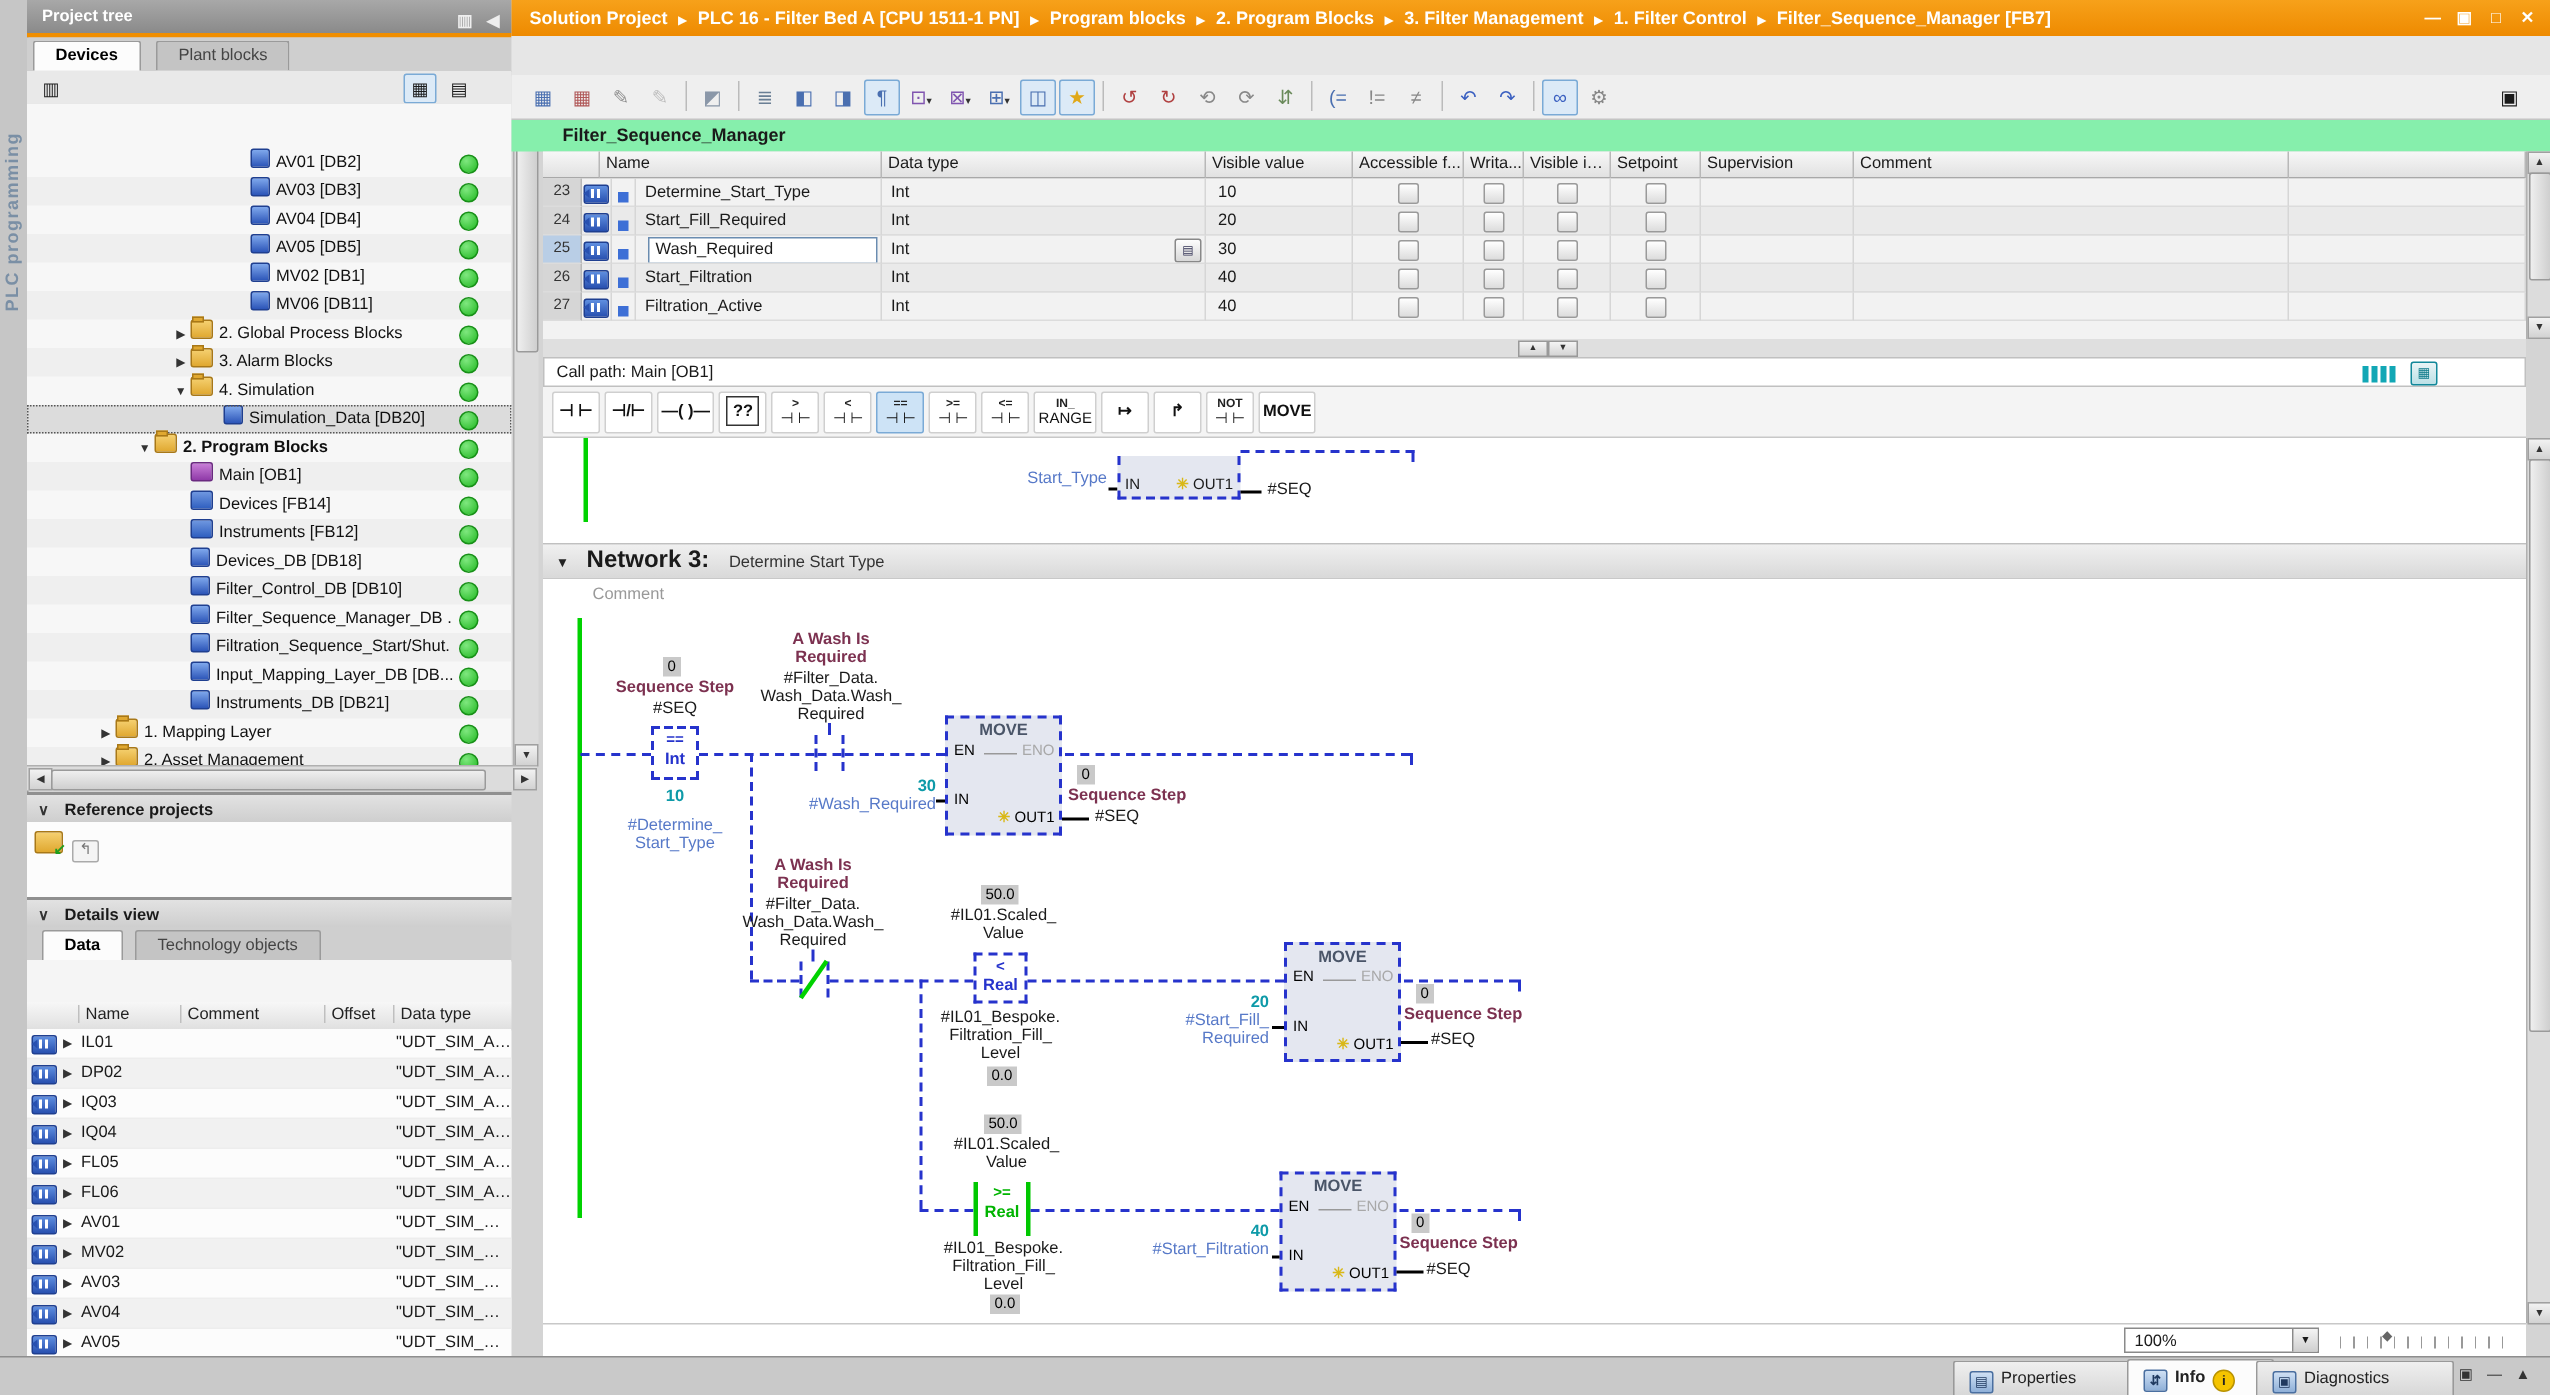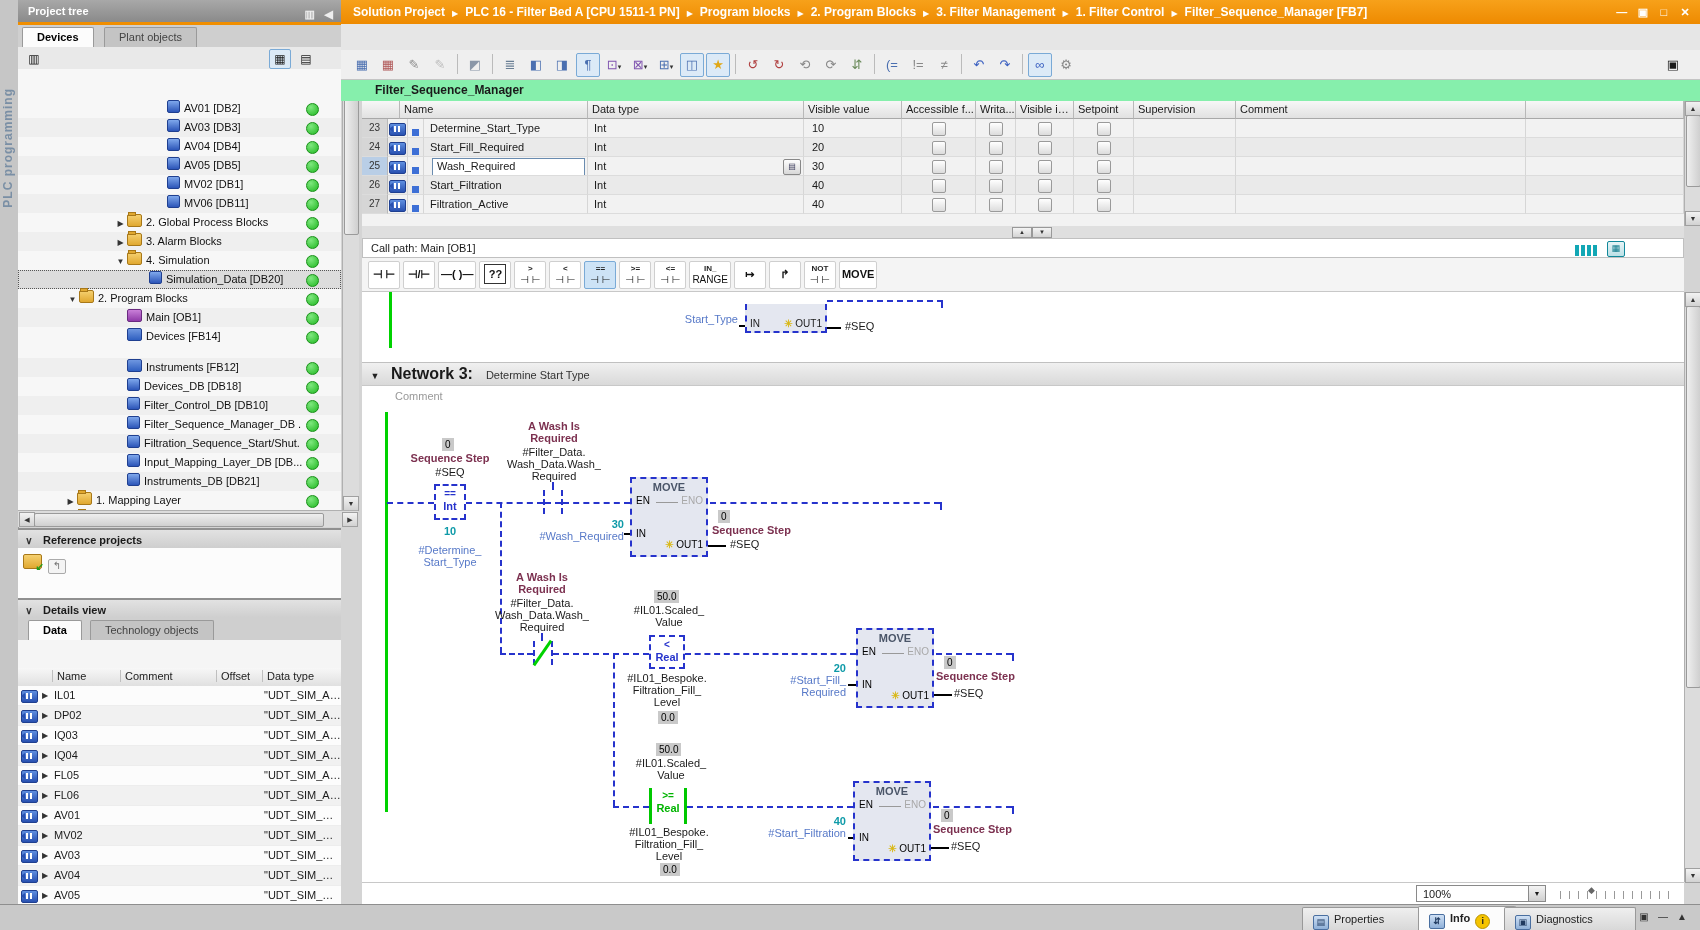--- a/index.html
+++ b/index.html
@@ -179,42 +179,42 @@
 </div>
 
 <div id="treeTitle">
   <span>Project tree</span>
   <span class="tbtn" style="right:26px">▥</span>
   <span class="tbtn" style="right:8px">◀</span>
 </div>
 <div id="orangeLine"></div>
 <div id="treeTabs">
   <span class="ttab act" style="left:4px">Devices</span>
-  <span class="ttab" style="left:86px">Plant objects</span>
+  <span class="ttab" style="left:86px">Plant blocks</span>
 </div>
 <div id="treeTools">
   <span id="treeToolsL" style="position:absolute;left:3px;top:1px"><span class="tico">▥</span></span>
   <span id="treeToolsR" style="position:absolute;right:22px;top:1px"><span class="tico act">▦</span><span class="tico">▤</span></span>
 </div>
 <div id="treeView">
   <div id="treeRows" style="padding-top:30px">
       <div class="trow" style="padding-left: 136px;"><span class="arr"></span><span class="ticon i-db"></span><span class="tlab">AV01 [DB2]</span><span class="dot"></span></div>
       <div class="trow" style="padding-left: 136px;"><span class="arr"></span><span class="ticon i-db"></span><span class="tlab">AV03 [DB3]</span><span class="dot"></span></div>
       <div class="trow" style="padding-left: 136px;"><span class="arr"></span><span class="ticon i-db"></span><span class="tlab">AV04 [DB4]</span><span class="dot"></span></div>
       <div class="trow" style="padding-left: 136px;"><span class="arr"></span><span class="ticon i-db"></span><span class="tlab">AV05 [DB5]</span><span class="dot"></span></div>
       <div class="trow" style="padding-left: 136px;"><span class="arr"></span><span class="ticon i-db"></span><span class="tlab">MV02 [DB1]</span><span class="dot"></span></div>
       <div class="trow" style="padding-left: 136px;"><span class="arr"></span><span class="ticon i-db"></span><span class="tlab">MV06 [DB11]</span><span class="dot"></span></div>
       <div class="trow" style="padding-left: 96px;"><span class="arr">▶</span><span class="ticon i-folder"></span><span class="tlab">2. Global Process Blocks</span><span class="dot"></span></div>
       <div class="trow" style="padding-left: 96px;"><span class="arr">▶</span><span class="ticon i-folder"></span><span class="tlab">3. Alarm Blocks</span><span class="dot"></span></div>
       <div class="trow" style="padding-left: 96px;"><span class="arr">▼</span><span class="ticon i-folder"></span><span class="tlab">4. Simulation</span><span class="dot"></span></div>
       <div class="trow sel" style="padding-left: 118px;"><span class="arr"></span><span class="ticon i-db"></span><span class="tlab">Simulation_Data [DB20]</span><span class="dot"></span></div>
-      <div class="trow" style="padding-left: 48px;"><span class="arr">▼</span><span class="ticon i-folder"></span><span class="tlab">2. Program Blocks</span><span class="dot"></span></div>
+      <div class="trow" style="padding-left: 72px; font-weight: bold;"><span class="arr">▼</span><span class="ticon i-folder"></span><span class="tlab">2. Program Blocks</span><span class="dot"></span></div>
       <div class="trow" style="padding-left: 96px;"><span class="arr"></span><span class="ticon i-ob"></span><span class="tlab">Main [OB1]</span><span class="dot"></span></div>
       <div class="trow" style="padding-left: 96px;"><span class="arr"></span><span class="ticon i-fb"></span><span class="tlab">Devices [FB14]</span><span class="dot"></span></div>
-      <div class="trow" style="padding-left: 96px; margin-top: 12px;"><span class="arr"></span><span class="ticon i-fb"></span><span class="tlab">Instruments [FB12]</span><span class="dot"></span></div>
+      <div class="trow" style="padding-left: 96px;"><span class="arr"></span><span class="ticon i-fb"></span><span class="tlab">Instruments [FB12]</span><span class="dot"></span></div>
       <div class="trow" style="padding-left: 96px;"><span class="arr"></span><span class="ticon i-db"></span><span class="tlab">Devices_DB [DB18]</span><span class="dot"></span></div>
       <div class="trow" style="padding-left: 96px;"><span class="arr"></span><span class="ticon i-db"></span><span class="tlab">Filter_Control_DB [DB10]</span><span class="dot"></span></div>
       <div class="trow" style="padding-left: 96px;"><span class="arr"></span><span class="ticon i-db"></span><span class="tlab">Filter_Sequence_Manager_DB .</span><span class="dot"></span></div>
       <div class="trow" style="padding-left: 96px;"><span class="arr"></span><span class="ticon i-db"></span><span class="tlab">Filtration_Sequence_Start/Shut.</span><span class="dot"></span></div>
       <div class="trow" style="padding-left: 96px;"><span class="arr"></span><span class="ticon i-db"></span><span class="tlab">Input_Mapping_Layer_DB [DB...</span><span class="dot"></span></div>
       <div class="trow" style="padding-left: 96px;"><span class="arr"></span><span class="ticon i-db"></span><span class="tlab">Instruments_DB [DB21]</span><span class="dot"></span></div>
       <div class="trow" style="padding-left: 46px;"><span class="arr">▶</span><span class="ticon i-folder"></span><span class="tlab">1. Mapping Layer</span><span class="dot"></span></div>
       <div class="trow" style="padding-left: 46px;"><span class="arr">▶</span><span class="ticon i-folder"></span><span class="tlab">2. Asset Management</span><span class="dot"></span></div>
     </div>
 </div>

